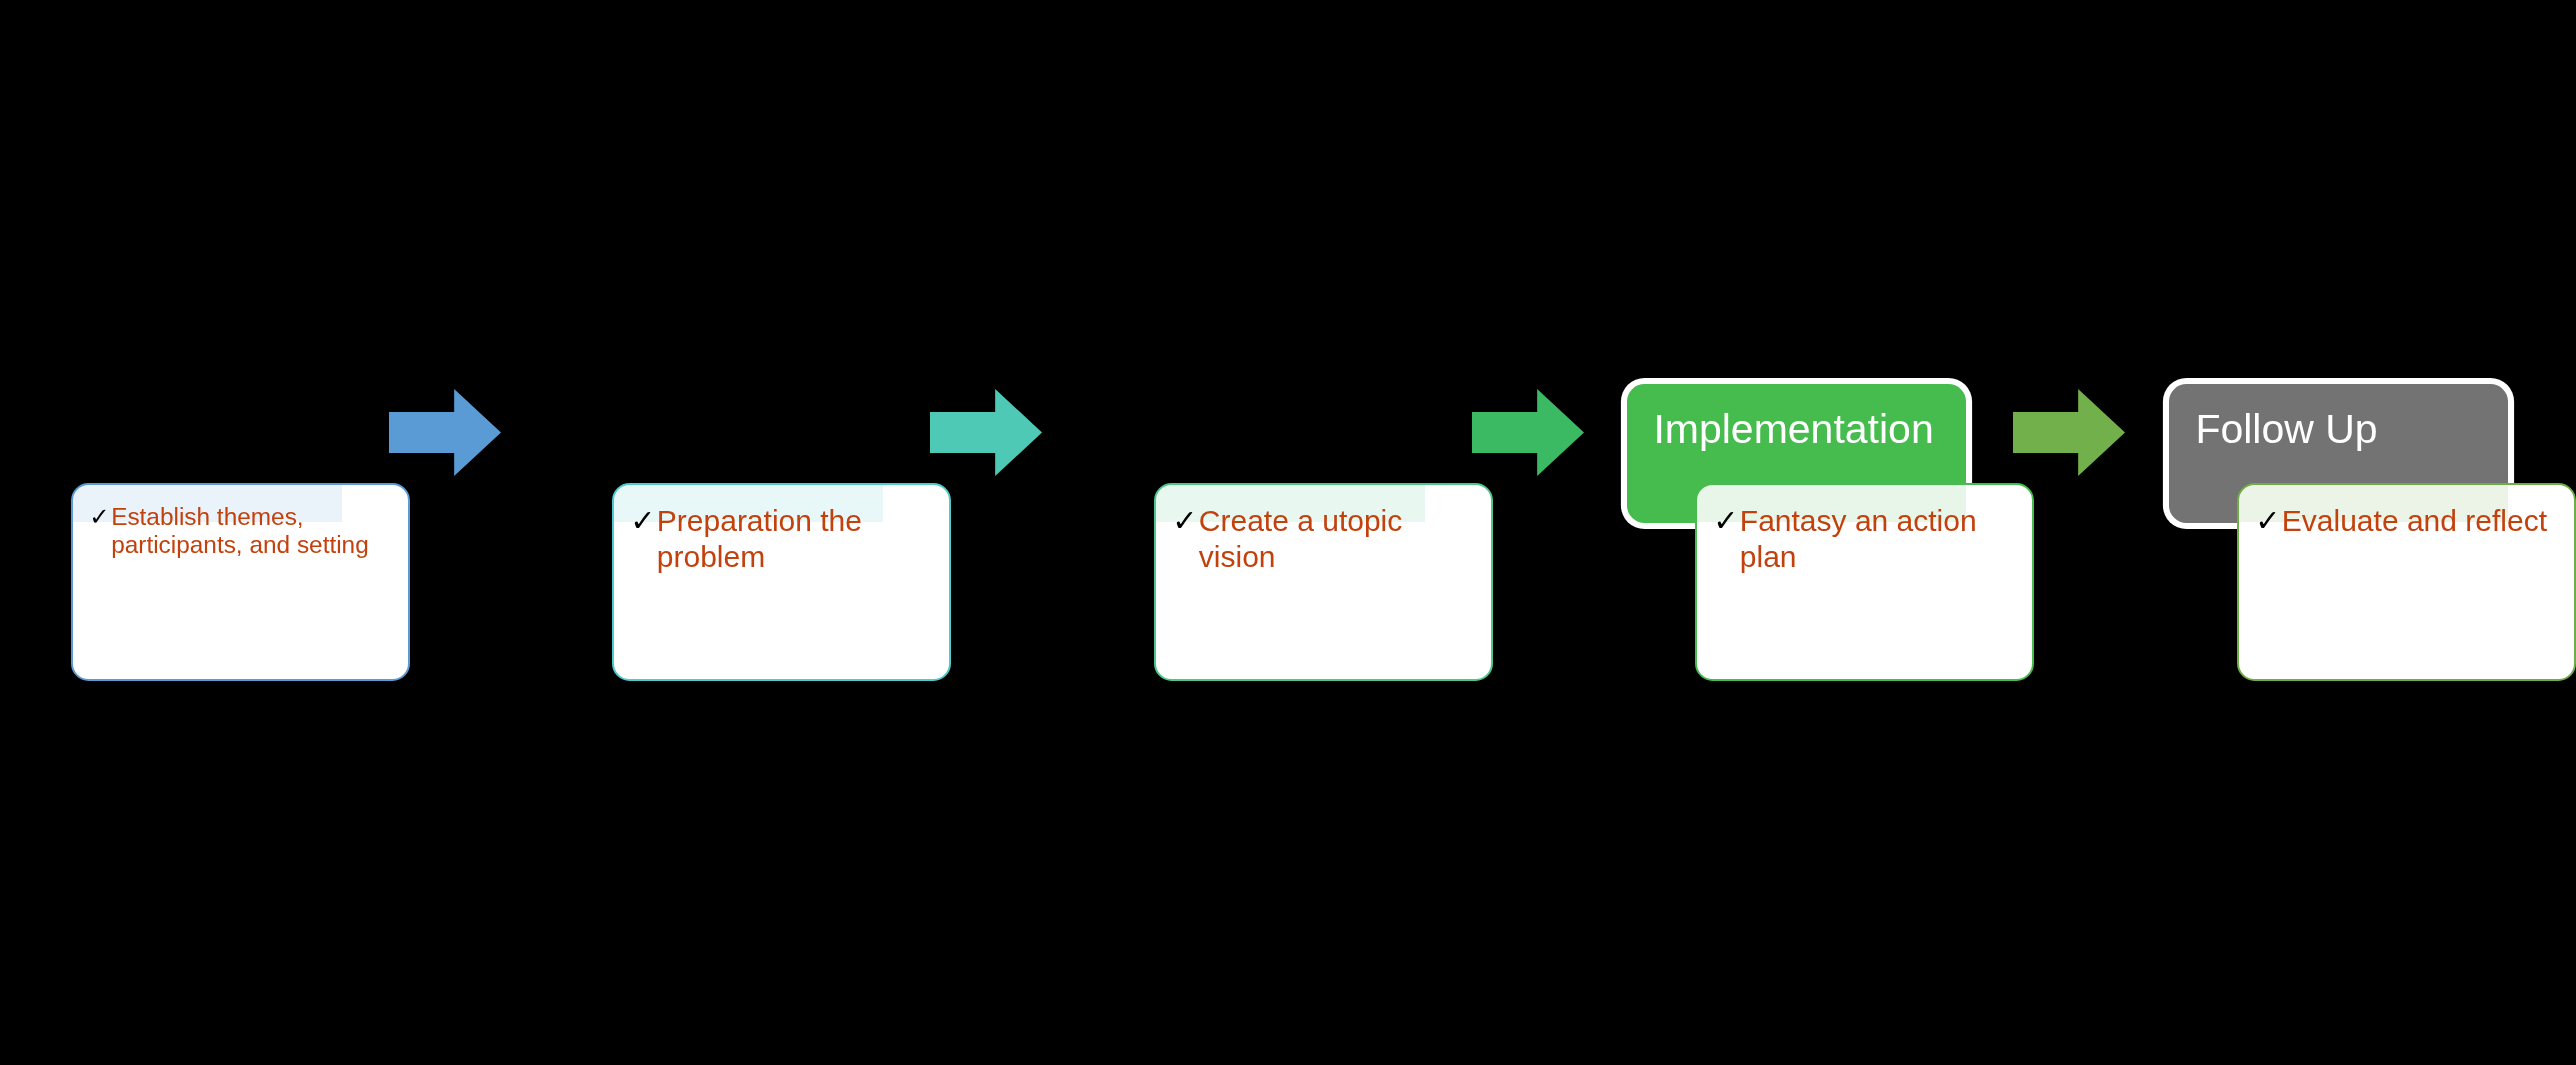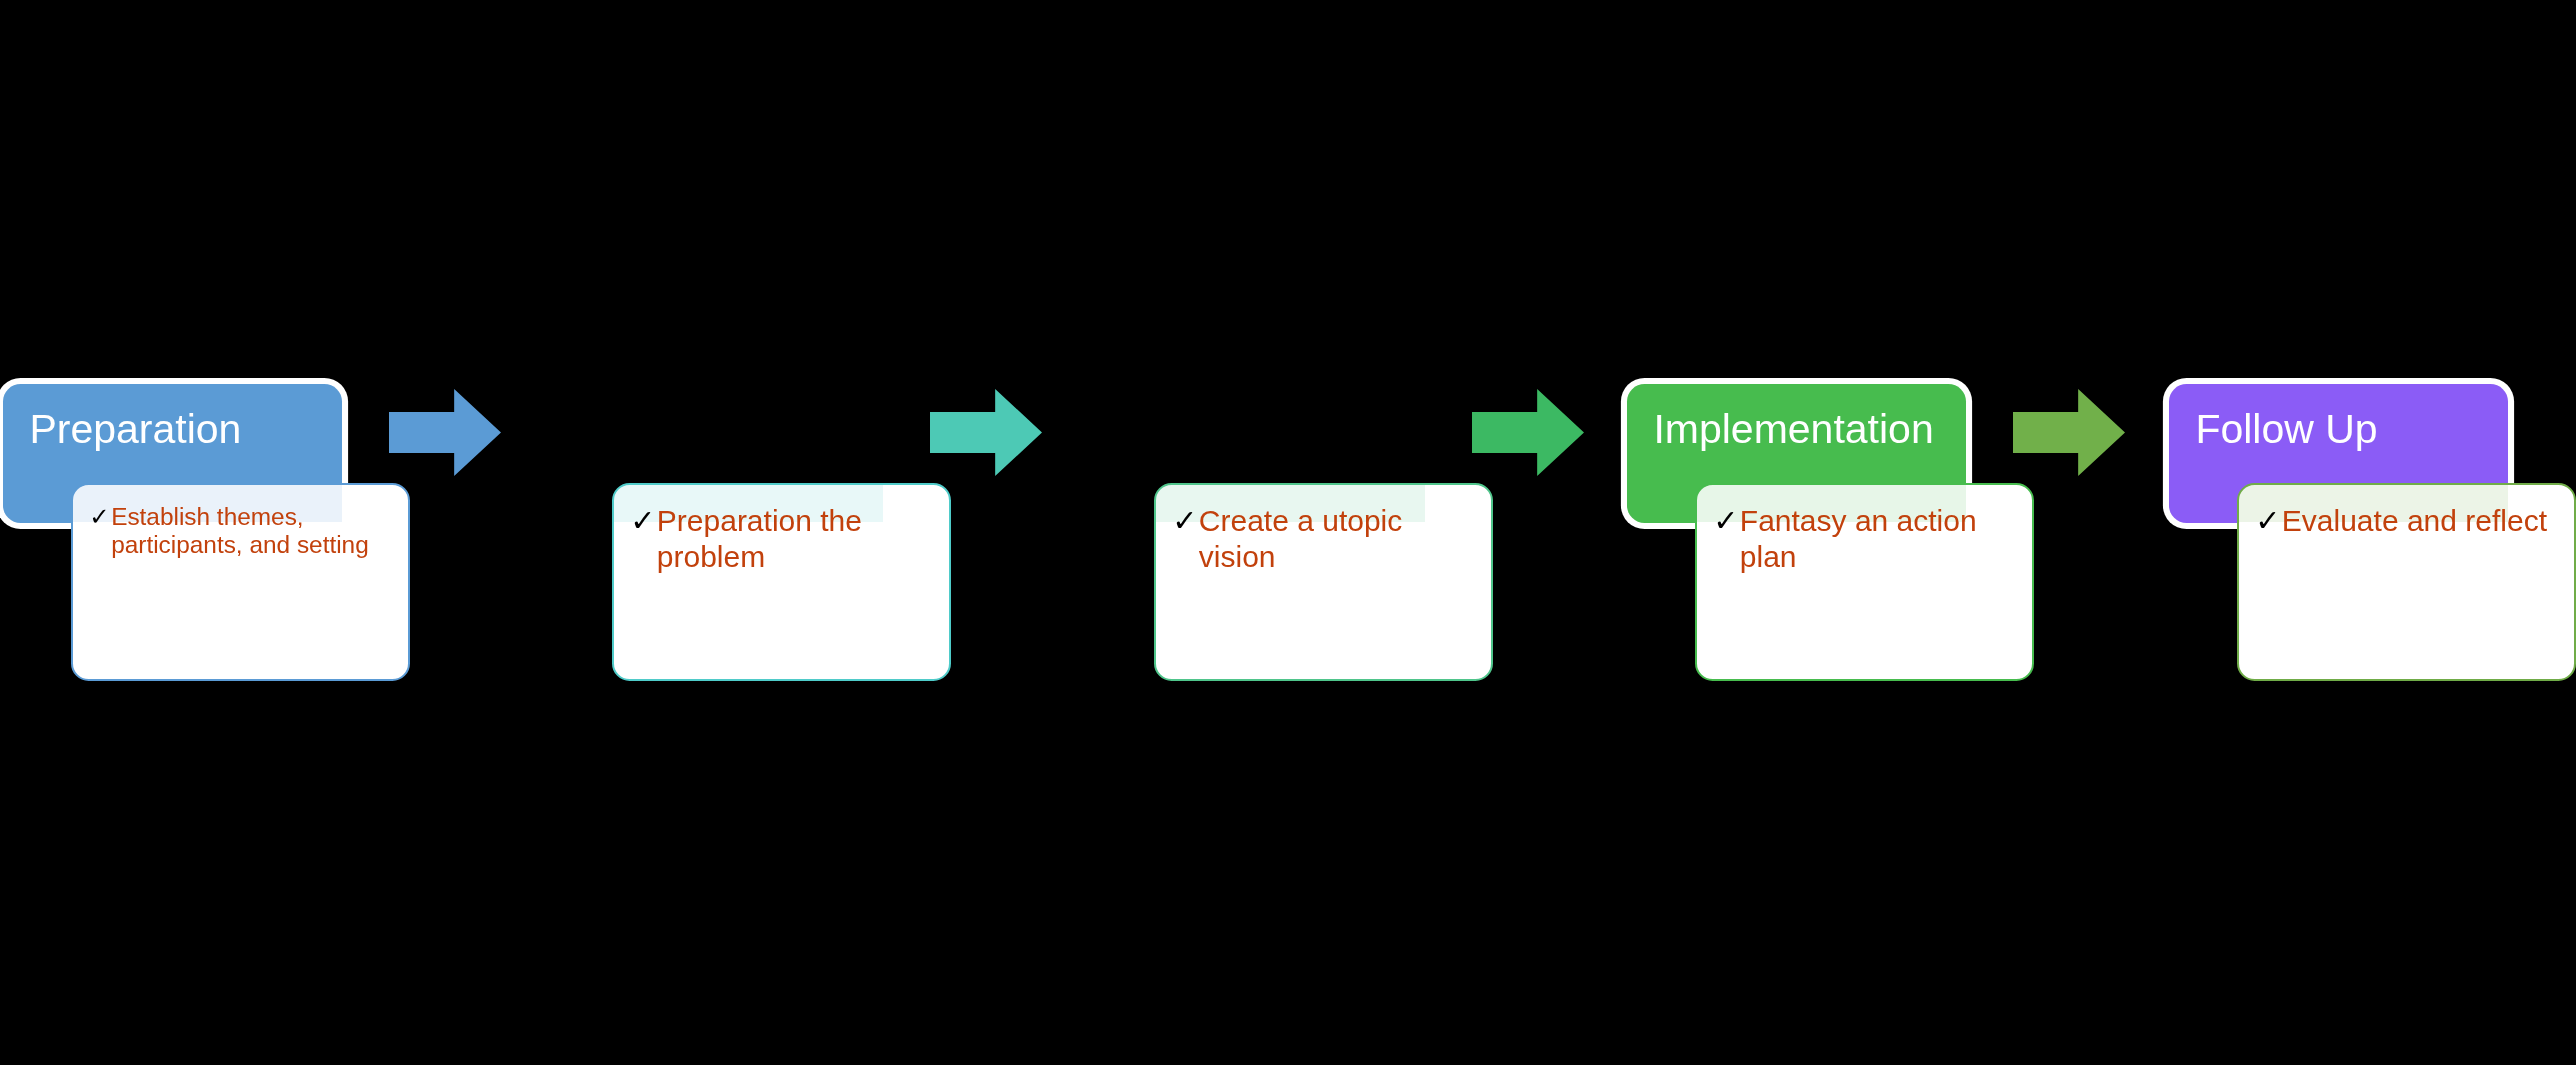--- a/index.html
+++ b/index.html
@@ -118,23 +118,20 @@
     height: 87px;
     z-index: 4;
   }
   .stage-arrow svg { display: block; width: 100%; height: 100%; }
 </style>
 </head>
 <body>
 
 <div id="diagram">
     <div class="stage" style="left: 0px;">
-      <div class="stage-header" style="background: rgb(91, 155, 213);">
-        <div class="stage-header-label">Preparation</div>
-      </div>
       <div class="stage-card" style="border-color: rgb(91, 155, 213);">
         <div class="card-tint" style="background: rgb(91, 155, 213);"></div>
         <div class="card-body">
           <span class="check-icon" style="font-size: 24.4px; line-height: 1.15;">✓</span>
           <span class="card-text small">Establish themes, participants, and setting</span>
         </div>
       </div>
       <div class="stage-arrow">
         <svg viewBox="0 0 165 128" preserveAspectRatio="none" aria-hidden="true">
           <polygon points="0,34 96,34 96,0 165,64 96,128 96,94 0,94" fill="#5B9BD5"></polygon>
@@ -180,21 +177,21 @@
           <span class="card-text">Fantasy an action plan</span>
         </div>
       </div>
       <div class="stage-arrow">
         <svg viewBox="0 0 165 128" preserveAspectRatio="none" aria-hidden="true">
           <polygon points="0,34 96,34 96,0 165,64 96,128 96,94 0,94" fill="#71B04A"></polygon>
         </svg>
       </div>
     </div>
     <div class="stage" style="left: 2166px;">
-      <div class="stage-header" style="background: #8b5cf6; text-decoration: underline;">
+      <div class="stage-header" style="background: #737373; text-decoration: underline;">
         <div class="stage-header-label">Follow Up</div>
       </div>
       <div class="stage-card" style="border-color: rgb(112, 172, 72);">
         <div class="card-tint" style="background: rgb(112, 172, 72);"></div>
         <div class="card-body">
           <span class="check-icon">✓</span>
           <span class="card-text">Evaluate and reflect</span>
         </div>
       </div>
     </div>

